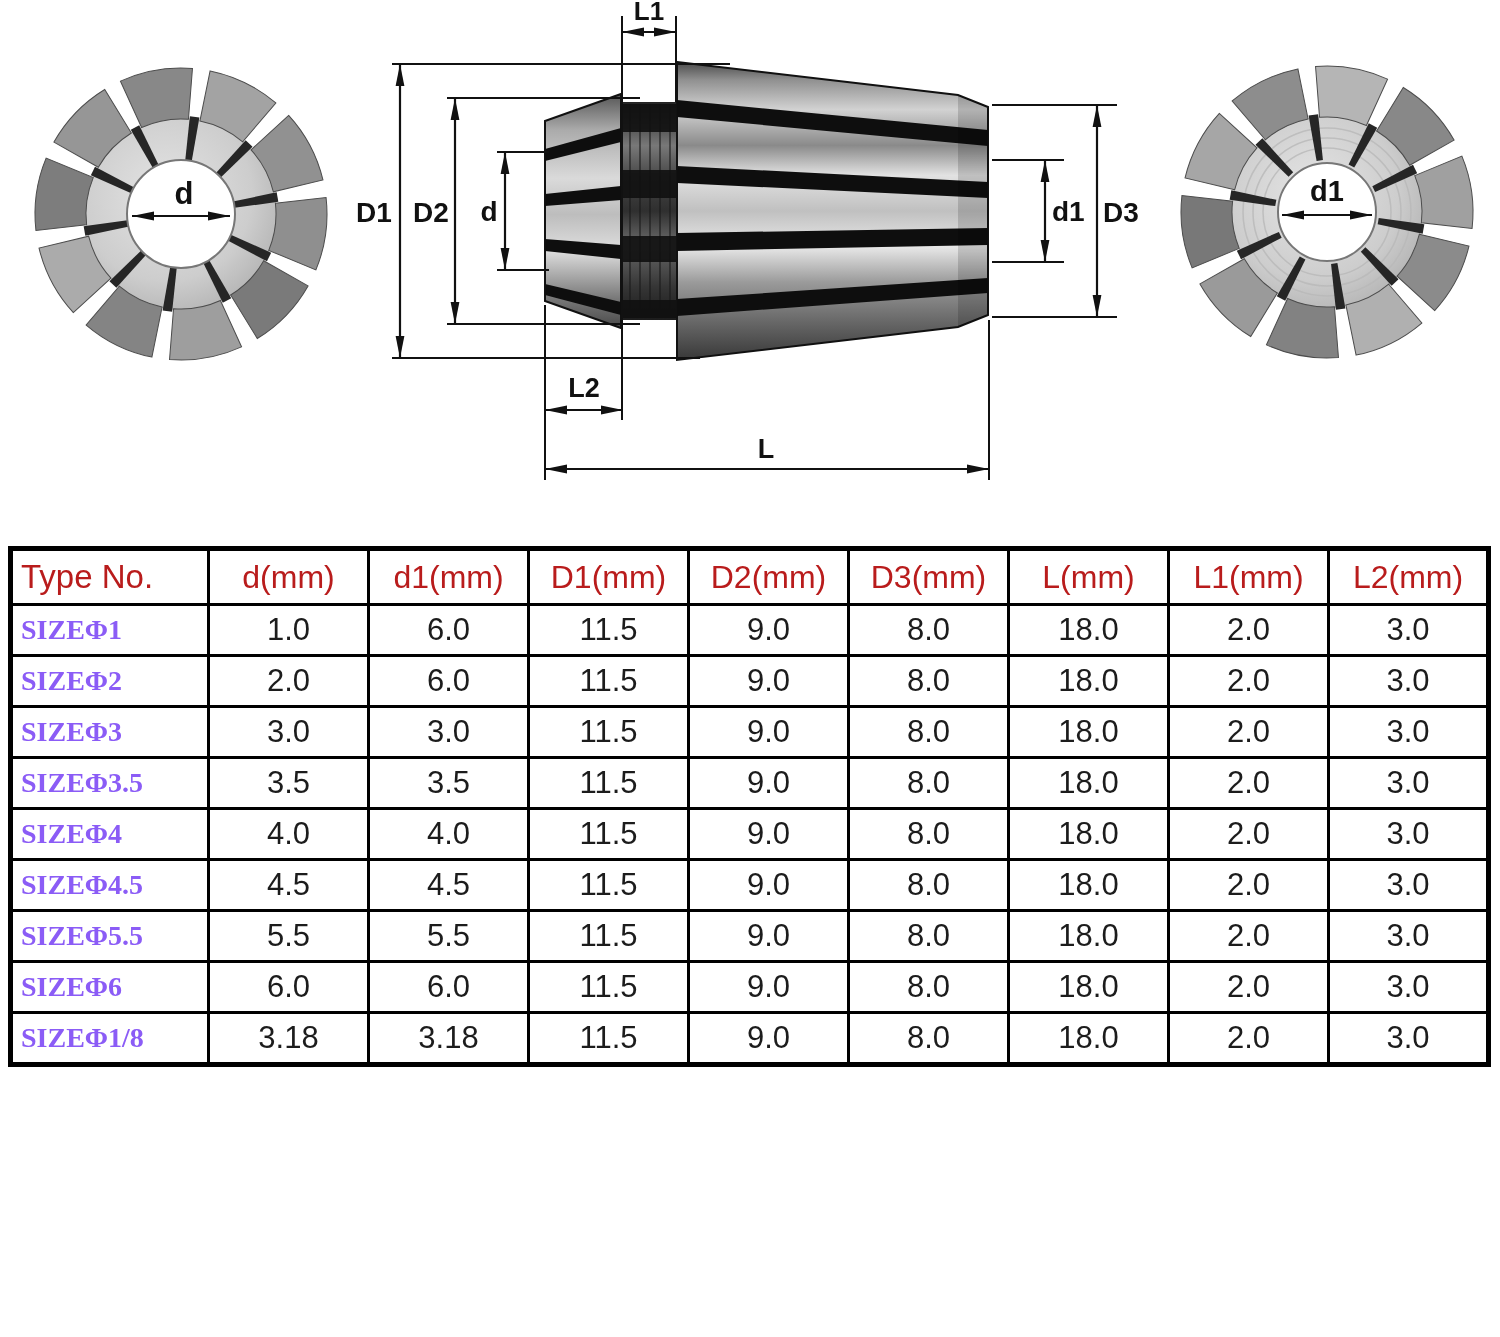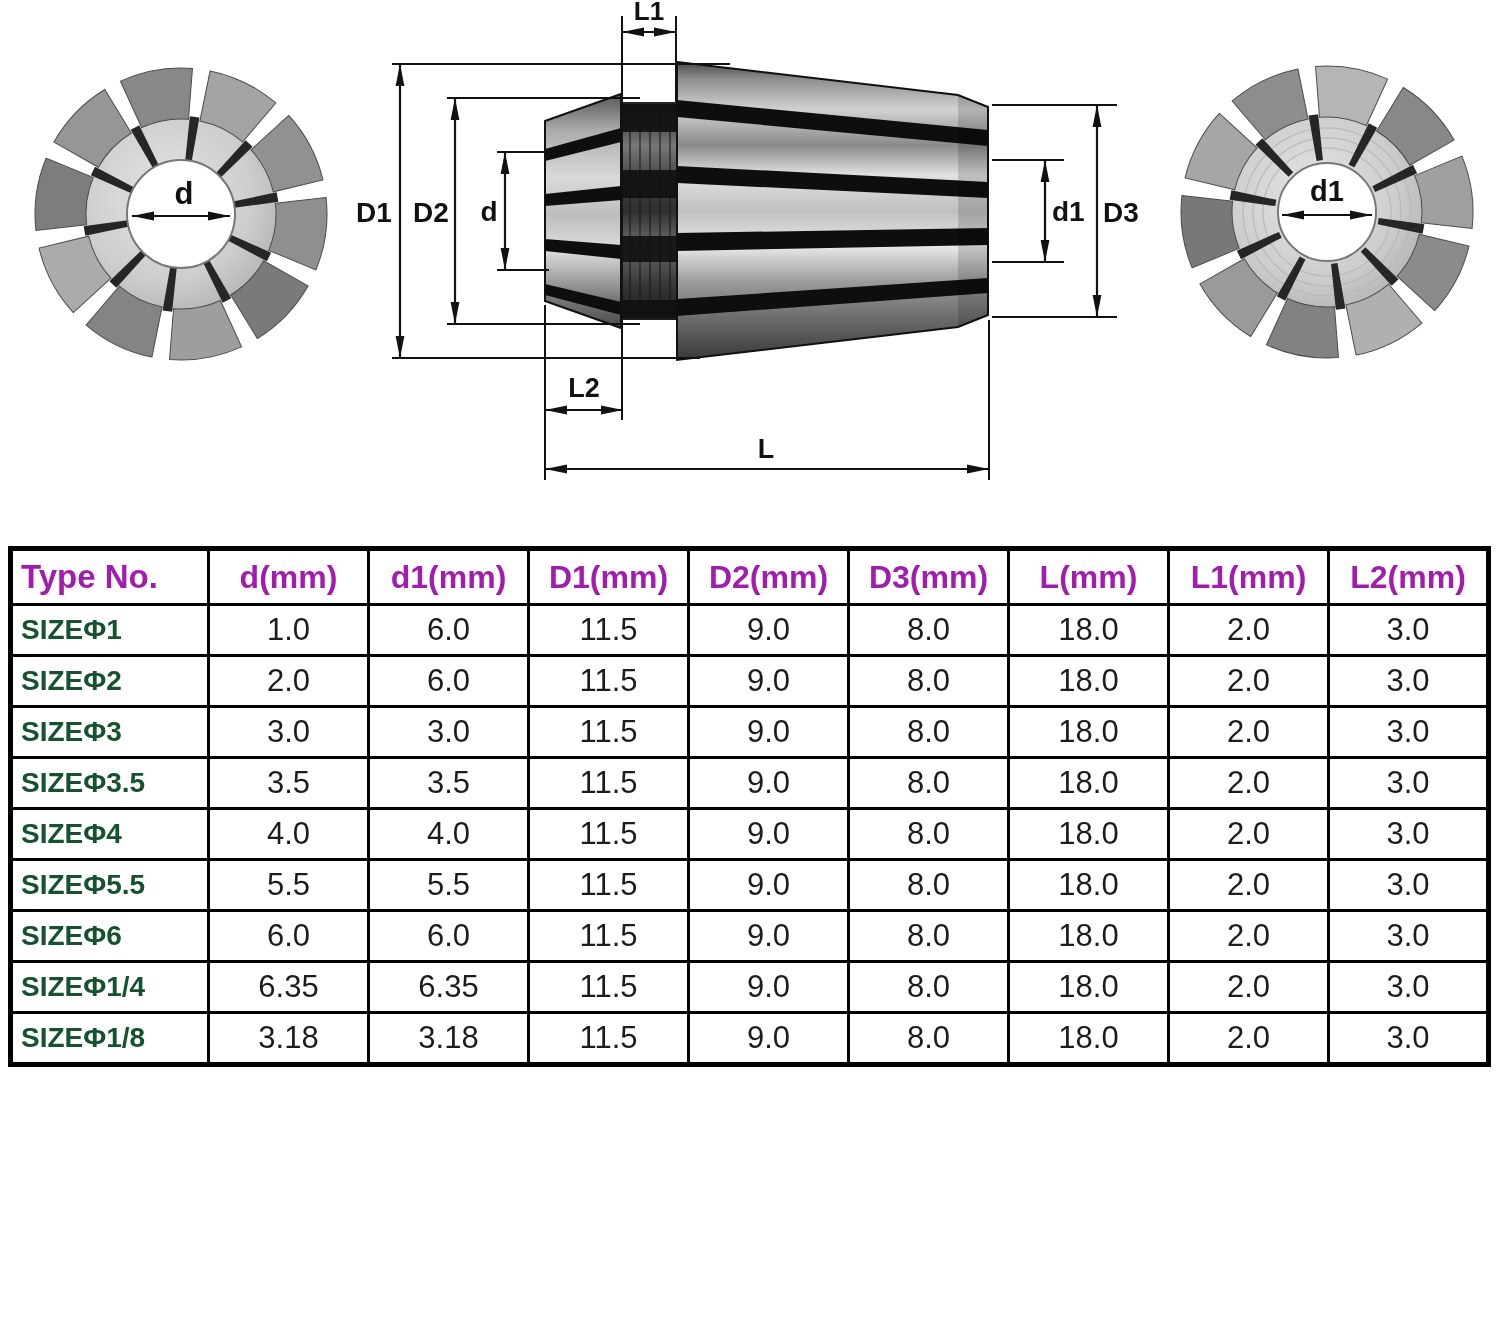--- a/index.html
+++ b/index.html
@@ -5,24 +5,24 @@
   html,body{margin:0;padding:0;background:#fff;}
   body{width:1500px;height:1337px;position:relative;font-family:"Liberation Sans",sans-serif;overflow:hidden;}
   .page{position:absolute;inset:0;background:#fff;}
   svg.diagram{position:absolute;top:0;left:0;}
   svg text{font-family:"Liberation Sans",sans-serif;fill:#111;}
   .dim{stroke:#111;stroke-width:2.2;fill:none;}
   .ext{stroke:#111;stroke-width:2;fill:none;}
   .slotfill{fill:#0e0e0e;}
   table.spec{position:absolute;left:8px;top:546px;width:1483px;border-collapse:collapse;table-layout:fixed;border:5px solid #000;background:#fff;}
   table.spec th,table.spec td{border:3px solid #000;overflow:hidden;white-space:nowrap;padding:0;vertical-align:middle;}
-  table.spec thead th{font-size:32px;font-weight:bold;color:#a21caf;text-align:center;height:52px;}
+  table.spec thead th{font-size:32px;font-weight:normal;color:#b91c1c;text-align:center;height:52px;}
   table.spec th.c-type{width:186px;text-align:left;padding-left:8px;font-size:33px;}
   table.spec td{font-size:31px;font-weight:400;color:#1c1c1c;text-align:center;height:48px;}
-  table.spec td.c-type{font-size:28px;font-weight:bold;color:#14532d;text-align:left;padding-left:8px;}
+  table.spec td.c-type{font-size:28px;font-weight:bold;color:#8b5cf6;text-align:left;padding-left:8px;font-family:Liberation Serif, serif;}
 </style>
 </head>
 <body>
 
 <div class="page">
 
 <svg class="diagram" width="1500" height="540" viewBox="0 0 1500 540">
   <defs>
     <marker id="arw" viewBox="0 0 12 6" refX="12" refY="3" markerWidth="22" markerHeight="11" markerUnits="userSpaceOnUse" orient="auto-start-reverse">
       <path d="M0,0.6 L12,3 L0,5.4 Z" fill="#111"></path>
@@ -275,20 +275,31 @@
           <td>4.0</td>
           <td>4.0</td>
           <td>11.5</td>
           <td>9.0</td>
           <td>8.0</td>
           <td>18.0</td>
           <td>2.0</td>
           <td>3.0</td>
         </tr>
         <tr>
+          <td class="c-type">SIZEΦ4.5</td>
+          <td>4.5</td>
+          <td>4.5</td>
+          <td>11.5</td>
+          <td>9.0</td>
+          <td>8.0</td>
+          <td>18.0</td>
+          <td>2.0</td>
+          <td>3.0</td>
+        </tr>
+        <tr>
           <td class="c-type">SIZEΦ5.5</td>
           <td>5.5</td>
           <td>5.5</td>
           <td>11.5</td>
           <td>9.0</td>
           <td>8.0</td>
           <td>18.0</td>
           <td>2.0</td>
           <td>3.0</td>
         </tr>
@@ -297,31 +308,20 @@
           <td>6.0</td>
           <td>6.0</td>
           <td>11.5</td>
           <td>9.0</td>
           <td>8.0</td>
           <td>18.0</td>
           <td>2.0</td>
           <td>3.0</td>
         </tr>
         <tr>
-          <td class="c-type">SIZEΦ1/4</td>
-          <td>6.35</td>
-          <td>6.35</td>
-          <td>11.5</td>
-          <td>9.0</td>
-          <td>8.0</td>
-          <td>18.0</td>
-          <td>2.0</td>
-          <td>3.0</td>
-        </tr>
-        <tr>
           <td class="c-type">SIZEΦ1/8</td>
           <td>3.18</td>
           <td>3.18</td>
           <td>11.5</td>
           <td>9.0</td>
           <td>8.0</td>
           <td>18.0</td>
           <td>2.0</td>
           <td>3.0</td>
         </tr>

